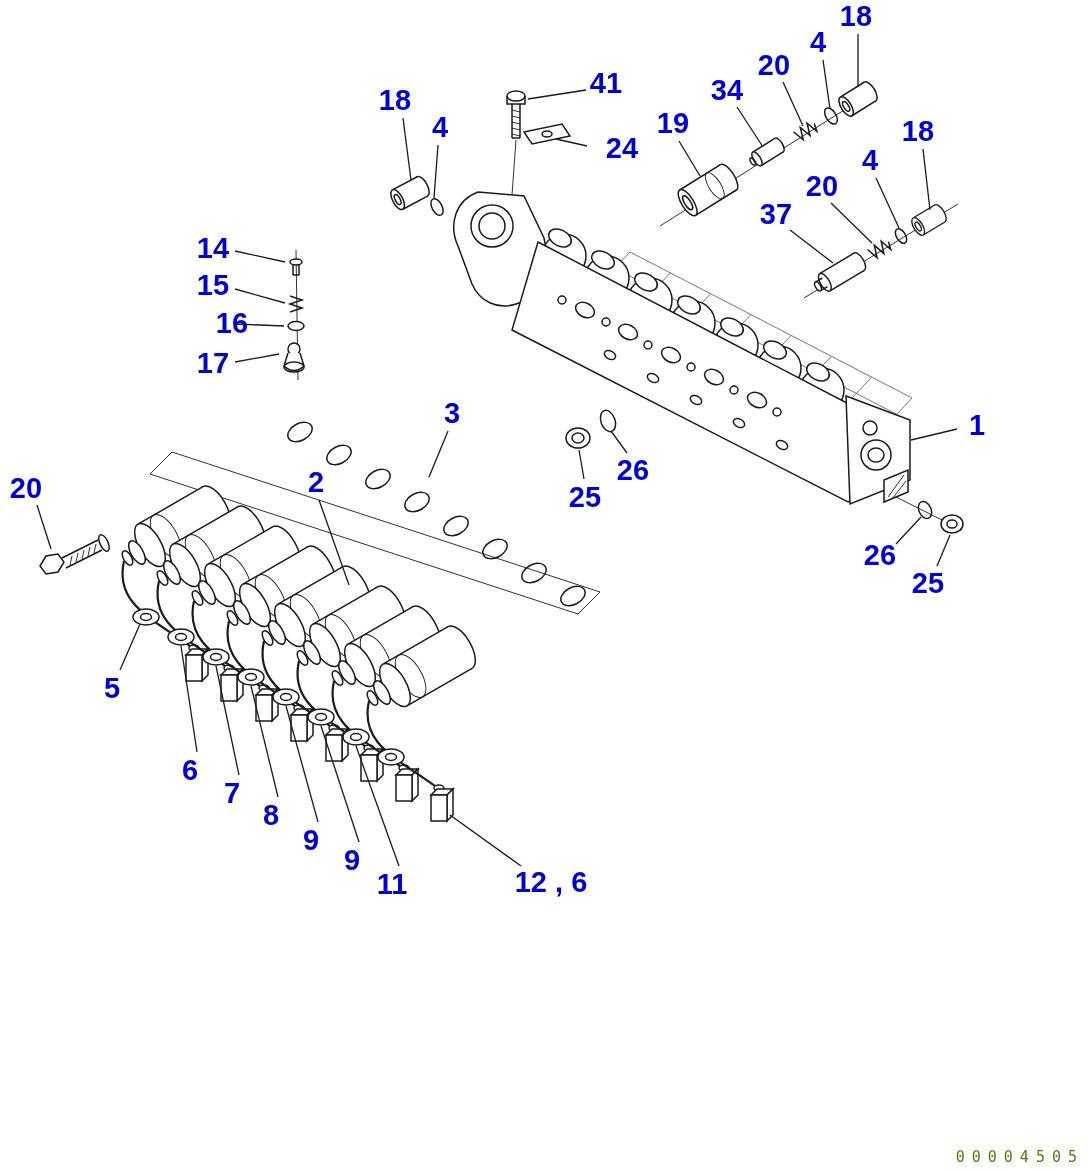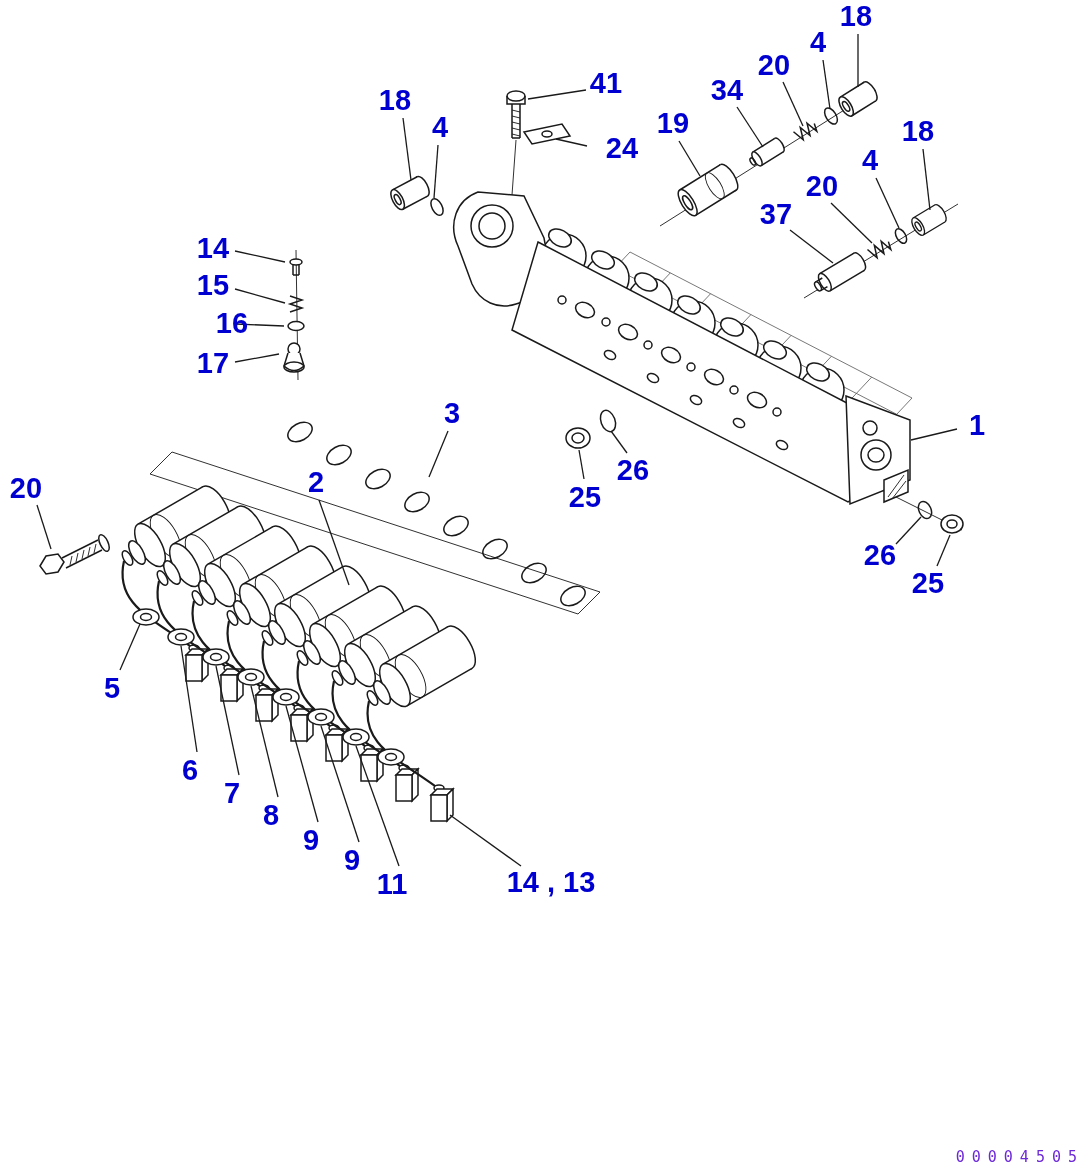--- a/index.html
+++ b/index.html
@@ -11,21 +11,21 @@
   .ln{stroke:var(--line);stroke-width:1.5;fill:none;}
   .wh{stroke:var(--line);stroke-width:1.5;fill:#ffffff;}
   .fillw{fill:#ffffff;stroke:none;}
   .thin{stroke:var(--line);stroke-width:0.9;fill:none;}
   .wire{stroke:var(--line);stroke-width:2.2;fill:none;}
   .grid{stroke:#555;stroke-width:0.8;fill:none;}
   .leader{stroke:var(--line);stroke-width:1.3;}
   .callout{position:absolute;transform:translate(-50%,-50%);color:var(--accent);
            font-weight:bold;font-size:29px;line-height:1;white-space:nowrap;
            font-family:"Liberation Sans",sans-serif;}
-  .drawing-number{position:absolute;right:6px;bottom:6px;color:#6d28d9;
+  .drawing-number{position:absolute;right:6px;bottom:6px;color:#4d7c0f;
            font-family:"DejaVu Sans Mono",monospace;font-size:15px;letter-spacing:7px;}
 </style>
 </head>
 <body>
 
 <div class="stage">
 
 <svg class="art" width="1090" height="1172" viewBox="0 0 1090 1172" xmlns="http://www.w3.org/2000/svg">
 
   <defs>
@@ -321,18 +321,18 @@
       <div class="callout" style="left: 585px; top: 497px;">25</div>
       <div class="callout" style="left: 880px; top: 555px;">26</div>
       <div class="callout" style="left: 928px; top: 583px;">25</div>
       <div class="callout" style="left: 112px; top: 688px;">5</div>
       <div class="callout" style="left: 190px; top: 770px;">6</div>
       <div class="callout" style="left: 232px; top: 793px;">7</div>
       <div class="callout" style="left: 271px; top: 815px;">8</div>
       <div class="callout" style="left: 311px; top: 840px;">9</div>
       <div class="callout" style="left: 352px; top: 860px;">9</div>
       <div class="callout" style="left: 392px; top: 884px;">11</div>
-      <div class="callout" style="left: 551px; top: 882px;">14 , 13</div>
+      <div class="callout" style="left: 551px; top: 882px;">12 , 6</div>
     </div>
 
 <div class="drawing-number">00004505</div>
 
 </div>
 
 </body></html>

